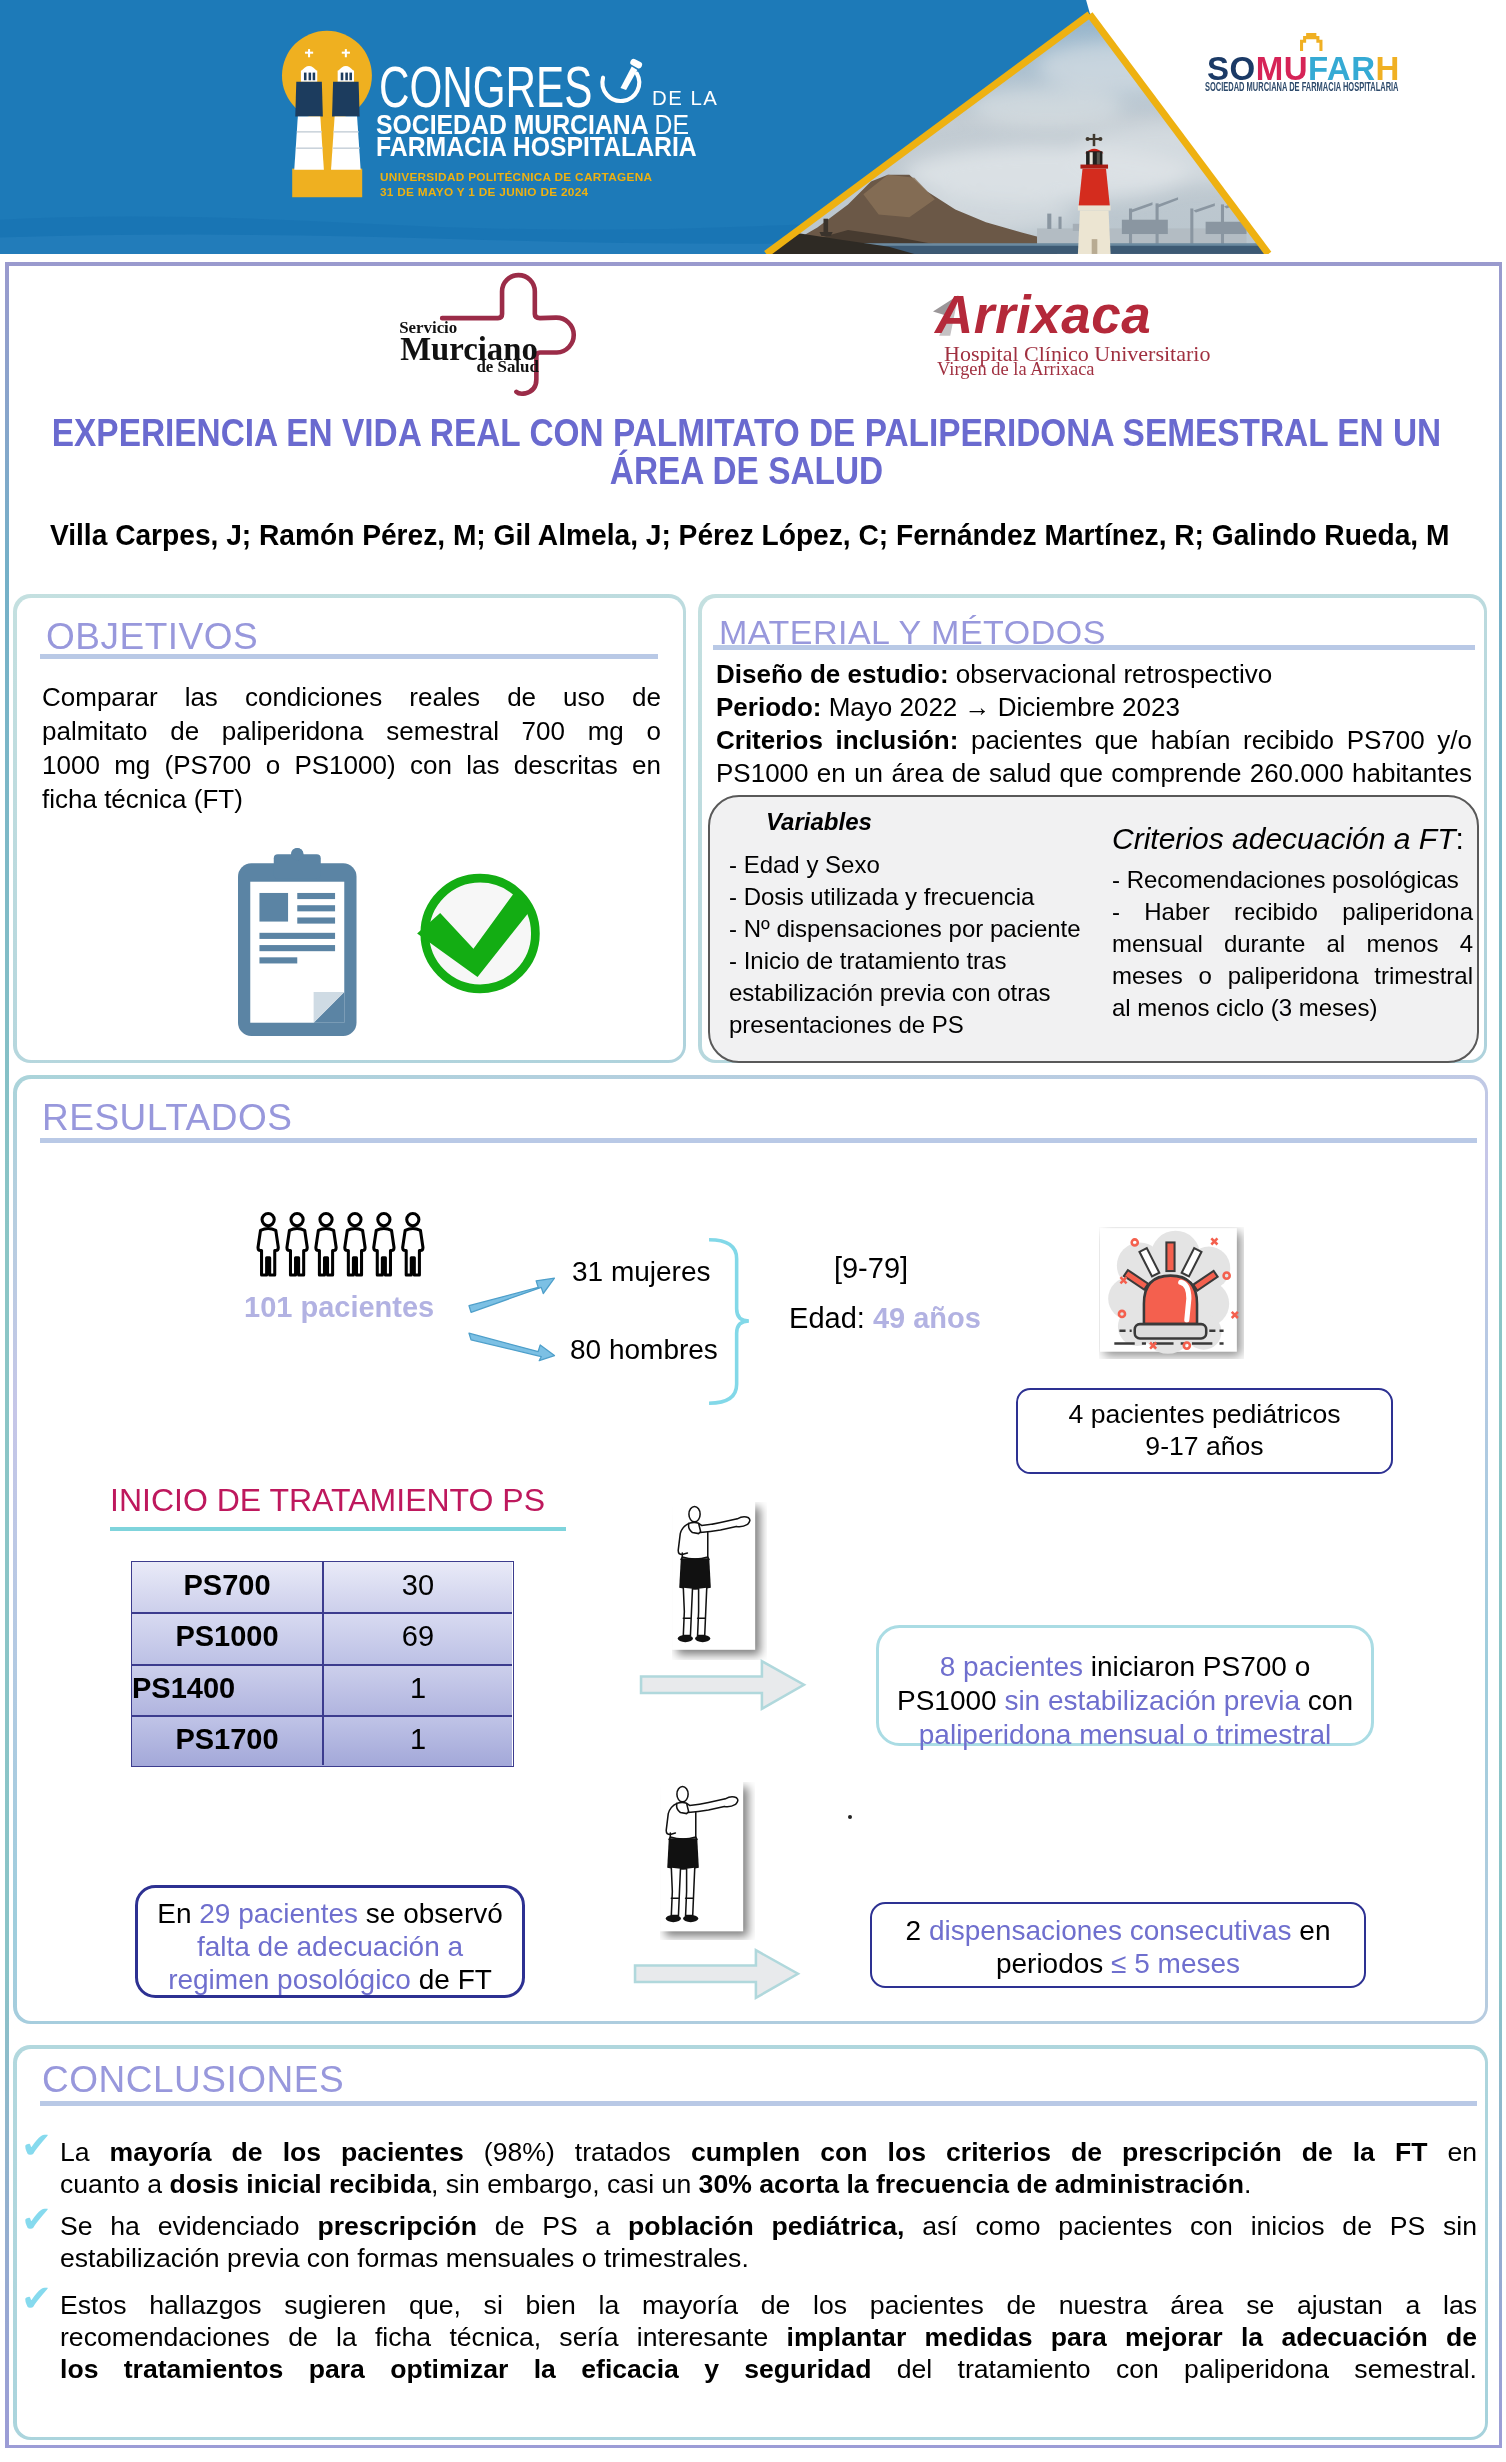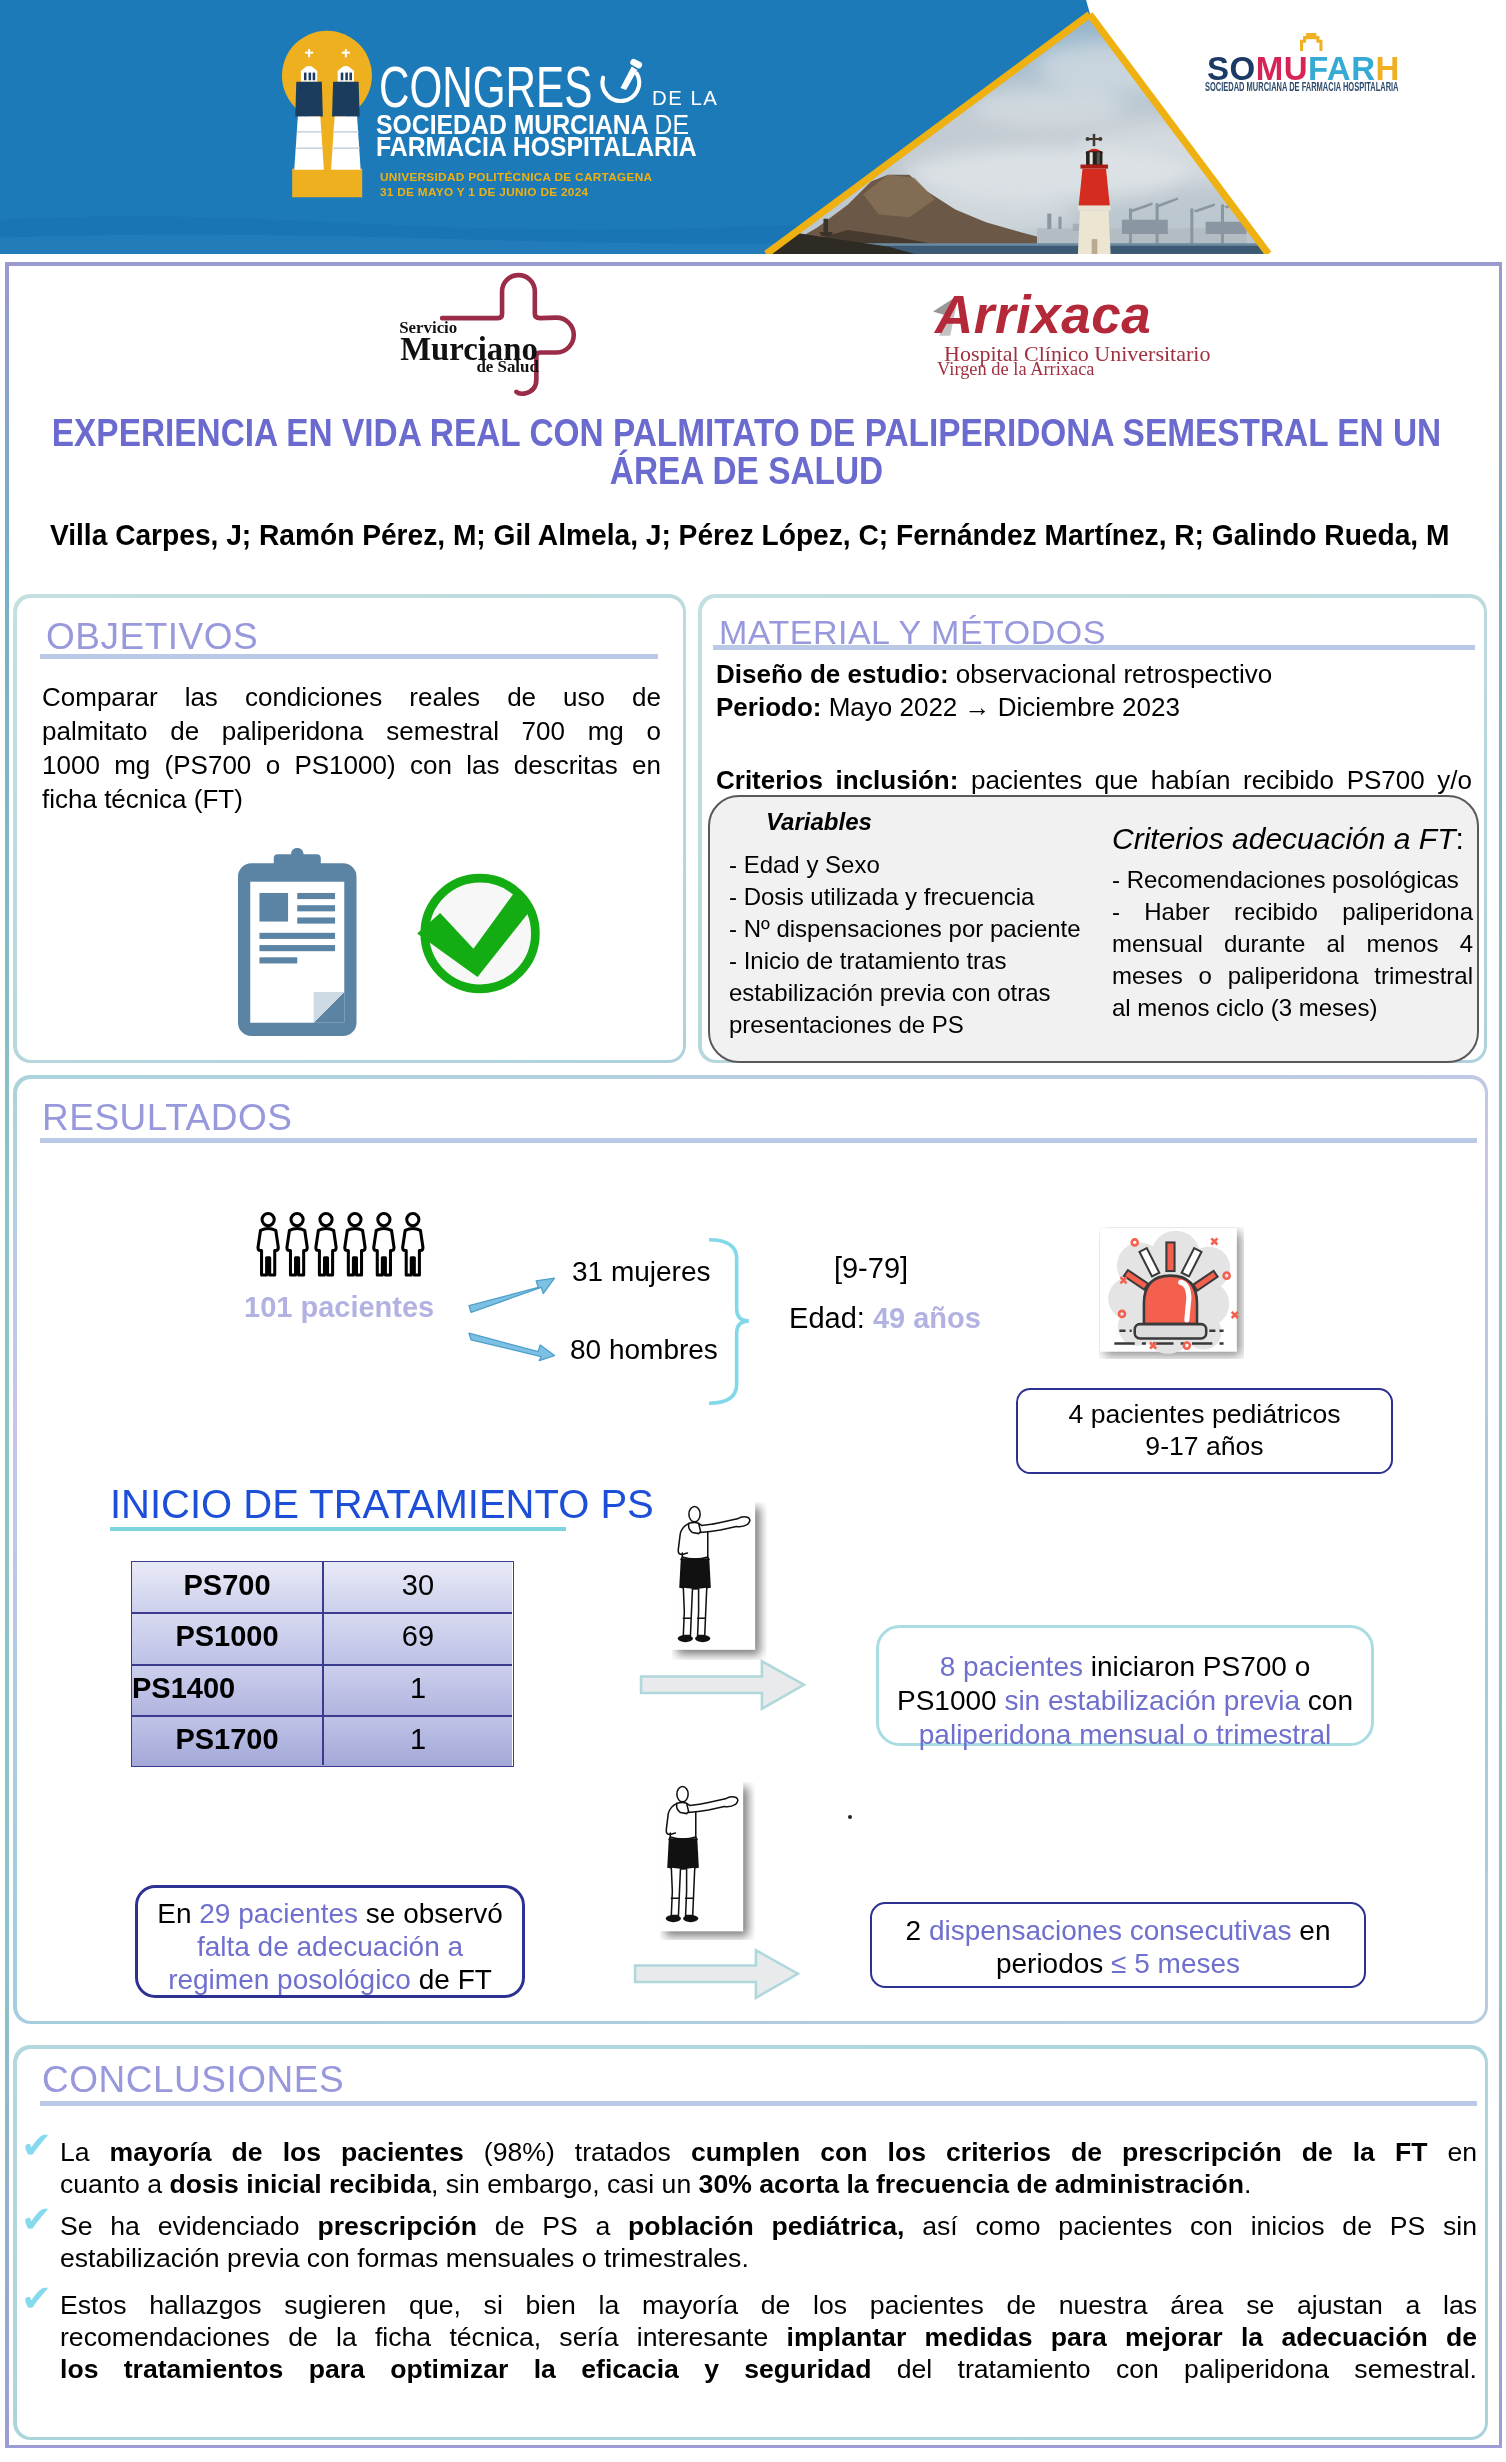--- a/index.html
+++ b/index.html
@@ -211,21 +211,21 @@
   </svg>
 
   <div class="abs" style="left:698px;top:594px;width:789px;height:469px;background:linear-gradient(160deg,#c4e0e0,#aed2dc);border-radius:17.4px;">
     <div class="abs" style="left:3.6px;top:3.6px;width:782px;height:462px;background:#fff;border-radius:14.3px;"></div>
   </div>
   <div class="abs hdr" style="left:719px;top:613px;font-size:34px;">MATERIAL Y MÉTODOS</div>
   <div class="hline" style="left:713px;top:645px;width:762px;"></div>
   <div class="abs" style="left:716px;top:658px;width:756px;font-size:26px;line-height:33px;color:#000;">
     <div><b>Diseño de estudio:</b> observacional retrospectivo</div>
     <div><b>Periodo:</b> Mayo 2022 → Diciembre 2023</div>
-    <div style="text-align:justify;text-align-last:justify;margin-top:40px;"><b>Criterios inclusión:</b> pacientes que habían recibido PS700 y/o</div>
+    <div style="text-align:justify;text-align-last:justify;"><b>Criterios inclusión:</b> pacientes que habían recibido PS700 y/o</div>
     <div style="text-align:justify;text-align-last:justify;">PS1000 en un área de salud que comprende 260.000 habitantes</div>
   </div>
 
   <div class="abs" style="left:708px;top:795px;width:771px;height:268px;background:#f1f1f2;border:2px solid #595959;border-radius:31px;"></div>
   <div class="abs" style="left:766px;top:808px;font-size:24px;font-weight:700;font-style:italic;color:#000;">Variables</div>
   <div class="abs" style="left:729px;top:849px;width:363px;font-size:24px;line-height:32px;color:#000;">- Edad y Sexo<br>- Dosis utilizada y frecuencia<br>- Nº dispensaciones por paciente<br>- Inicio de tratamiento tras estabilización previa con otras presentaciones de PS</div>
   <div class="abs" style="left:1112px;top:822px;width:361px;font-size:30px;font-style:italic;color:#000;">Criterios adecuación a FT<span style="font-style:normal">:</span></div>
   <div class="abs" style="left:1112px;top:864px;width:361px;font-size:24px;line-height:32px;color:#000;">
     <div>- Recomendaciones posológicas</div>
     <div style="text-align:justify;text-align-last:justify;">- Haber recibido paliperidona</div>
@@ -305,21 +305,21 @@
         <circle cx="172" cy="232" r="6"></circle>
       <path d="M 220 22 l 12 12 M 232 22 l -12 12"></path>
       <path d="M 42 98 l 12 12 M 54 98 l -12 12"></path>
       <path d="M 100 226 l 12 12 M 112 226 l -12 12"></path>
       <path d="M 260 166 l 12 12 M 272 166 l -12 12"></path>
     </g>
   </svg>
 
   <div class="abs" style="left:1016px;top:1388px;width:377px;height:86px;border:2.6px solid #2d3192;border-radius:14.3px;text-align:center;font-size:26.6px;line-height:32px;padding-top:8.2px;">4 pacientes pediátricos<br>9-17 años</div>
 
-  <div class="abs" style="left:110px;top:1482px;font-size:40px;color:#1d4ed8;">INICIO DE TRATAMIENTO PS</div>
+  <div class="abs" style="left:110px;top:1482px;font-size:32px;color:#be185d;">INICIO DE TRATAMIENTO PS</div>
   <div class="abs" style="left:110px;top:1527px;width:456px;height:4.1px;background:#7fd4dc;"></div>
 
   <div class="abs" style="left:131px;top:1561px;width:383px;height:206px;border:1.5px solid #3c3c8e;">
     <div class="abs" style="left:0;top:0;width:380px;height:51px;background:linear-gradient(180deg,#e9eaf8,#cccfeb);"></div>
     <div class="abs" style="left:0;top:51px;width:380px;height:52px;background:linear-gradient(180deg,#d8daf1,#bcc0e5);"></div>
     <div class="abs" style="left:0;top:102px;width:380px;height:52px;background:linear-gradient(180deg,#cdd0ec,#b0b4df);"></div>
     <div class="abs" style="left:0;top:154px;width:380px;height:50px;background:linear-gradient(180deg,#c0c4e7,#a3a8d9);"></div>
     <div class="abs" style="left:190px;top:0;width:1.5px;height:203px;background:#3c3c8e;"></div>
     <div class="abs" style="left:0;top:50px;width:380px;height:1.5px;background:#3c3c8e;"></div>
     <div class="abs" style="left:0;top:102px;width:380px;height:1.5px;background:#3c3c8e;"></div>

